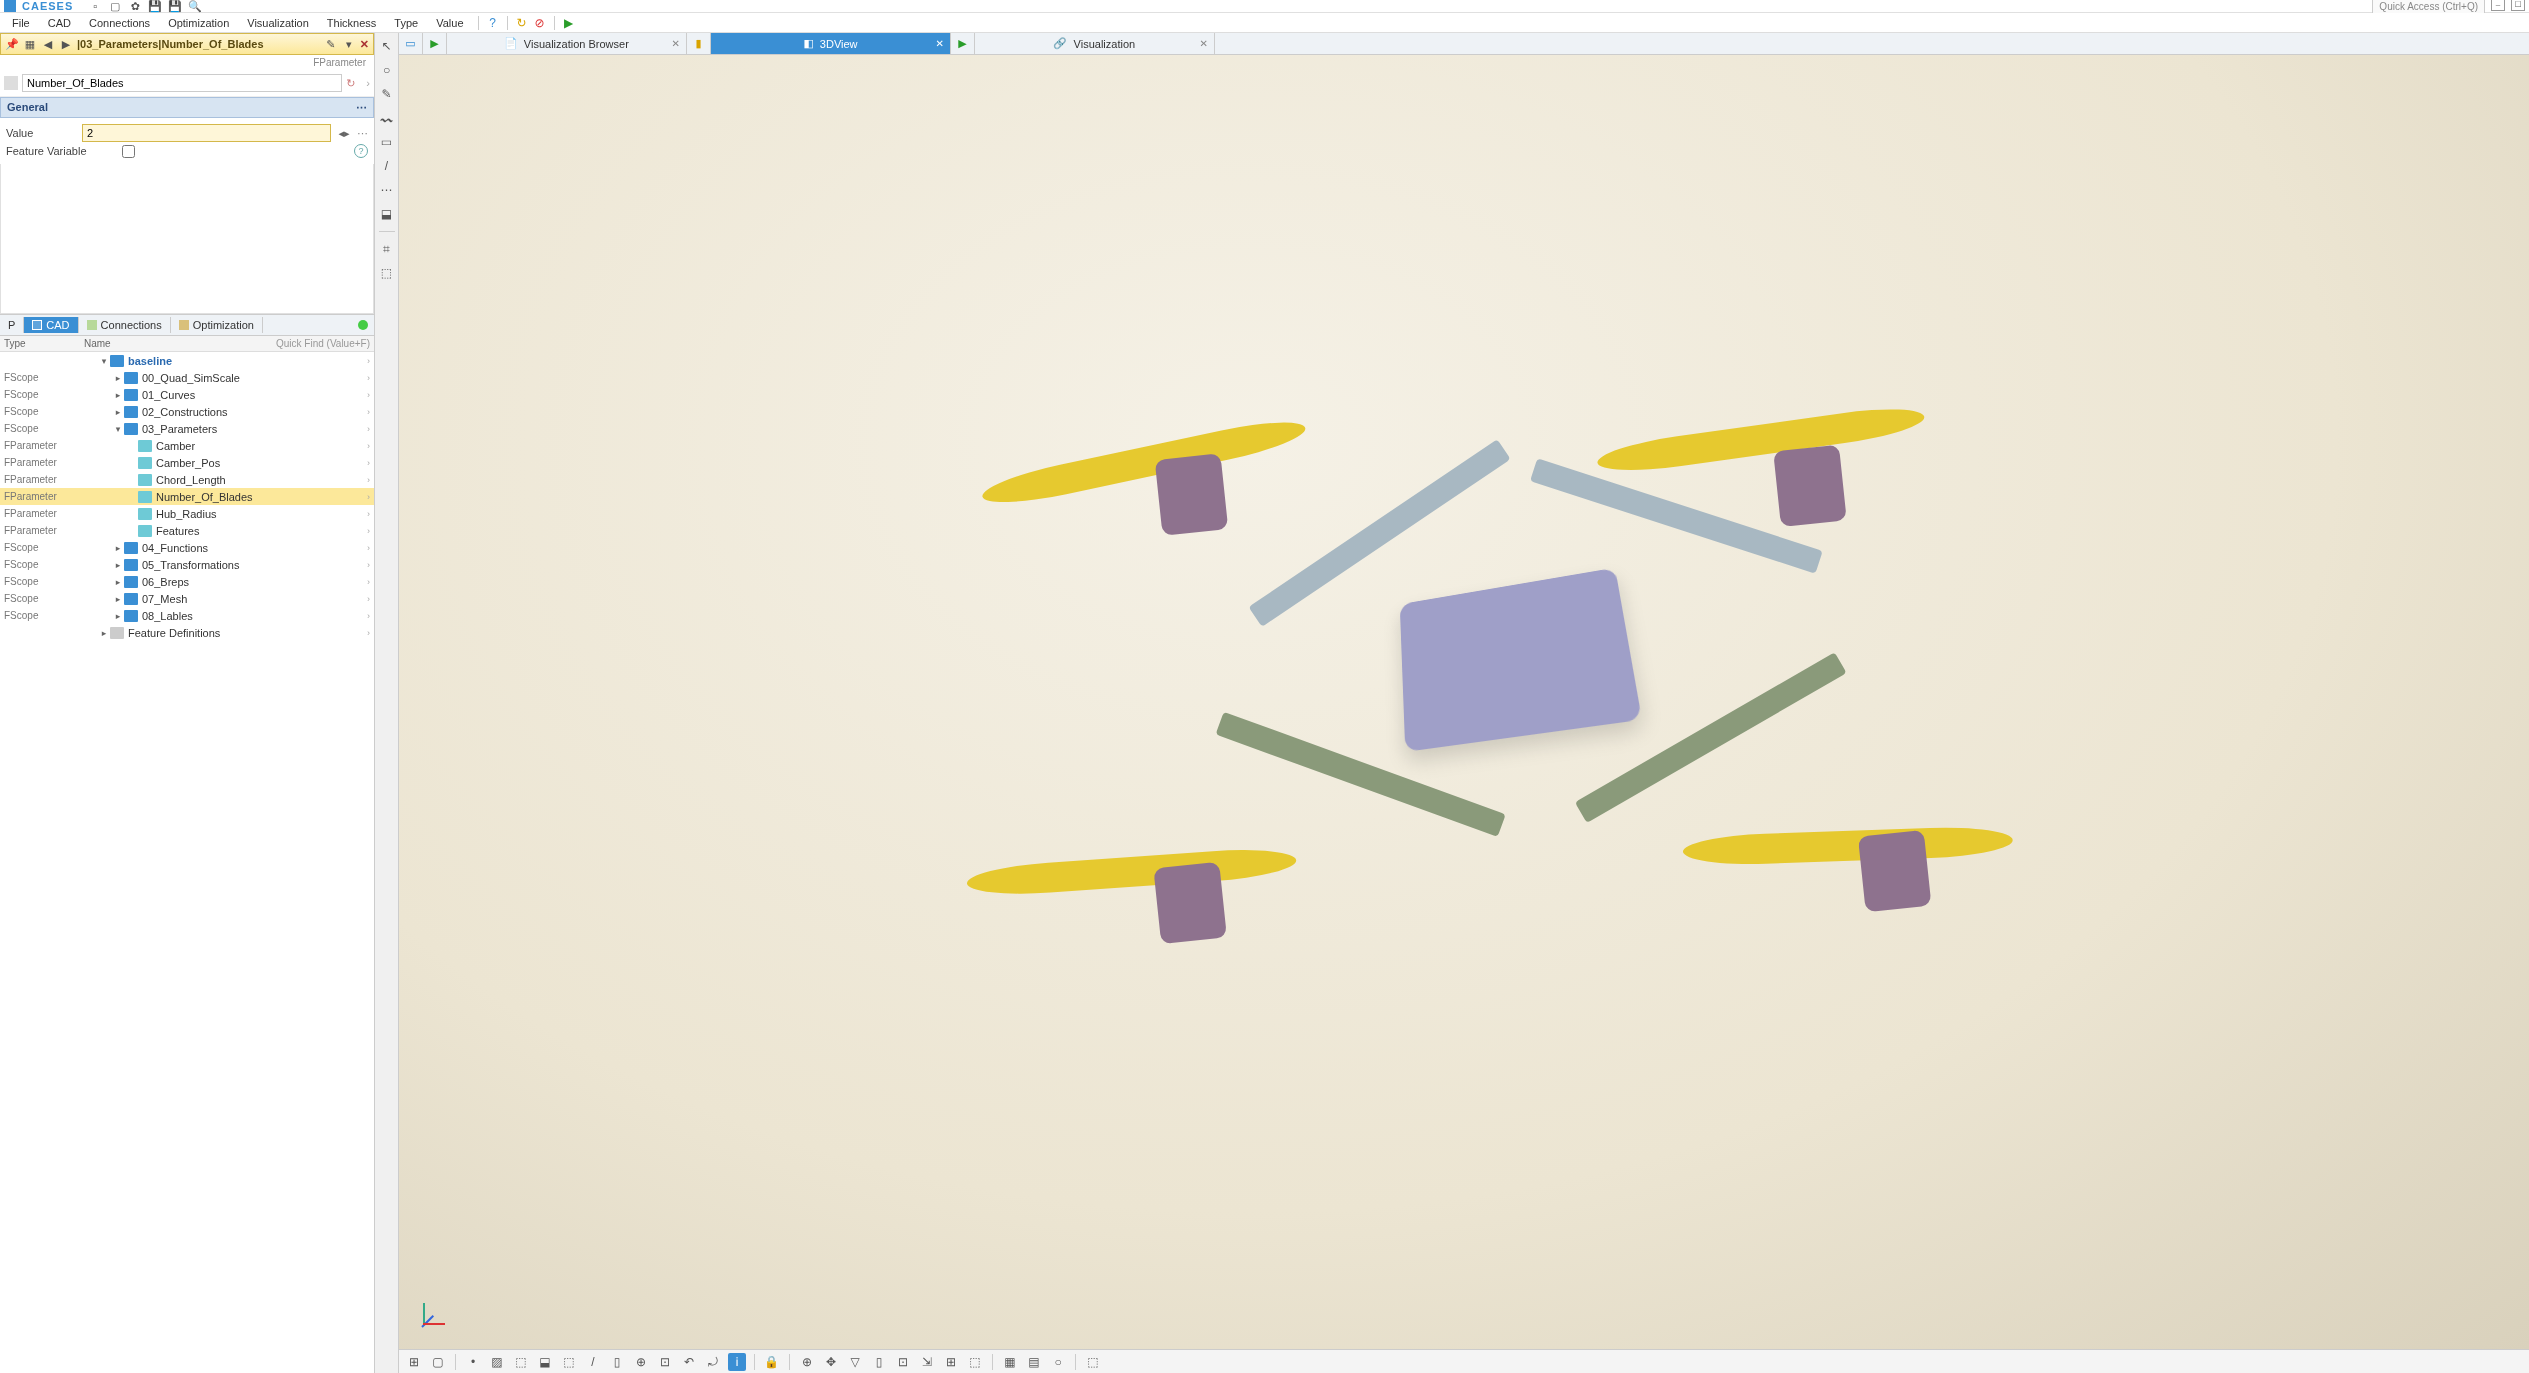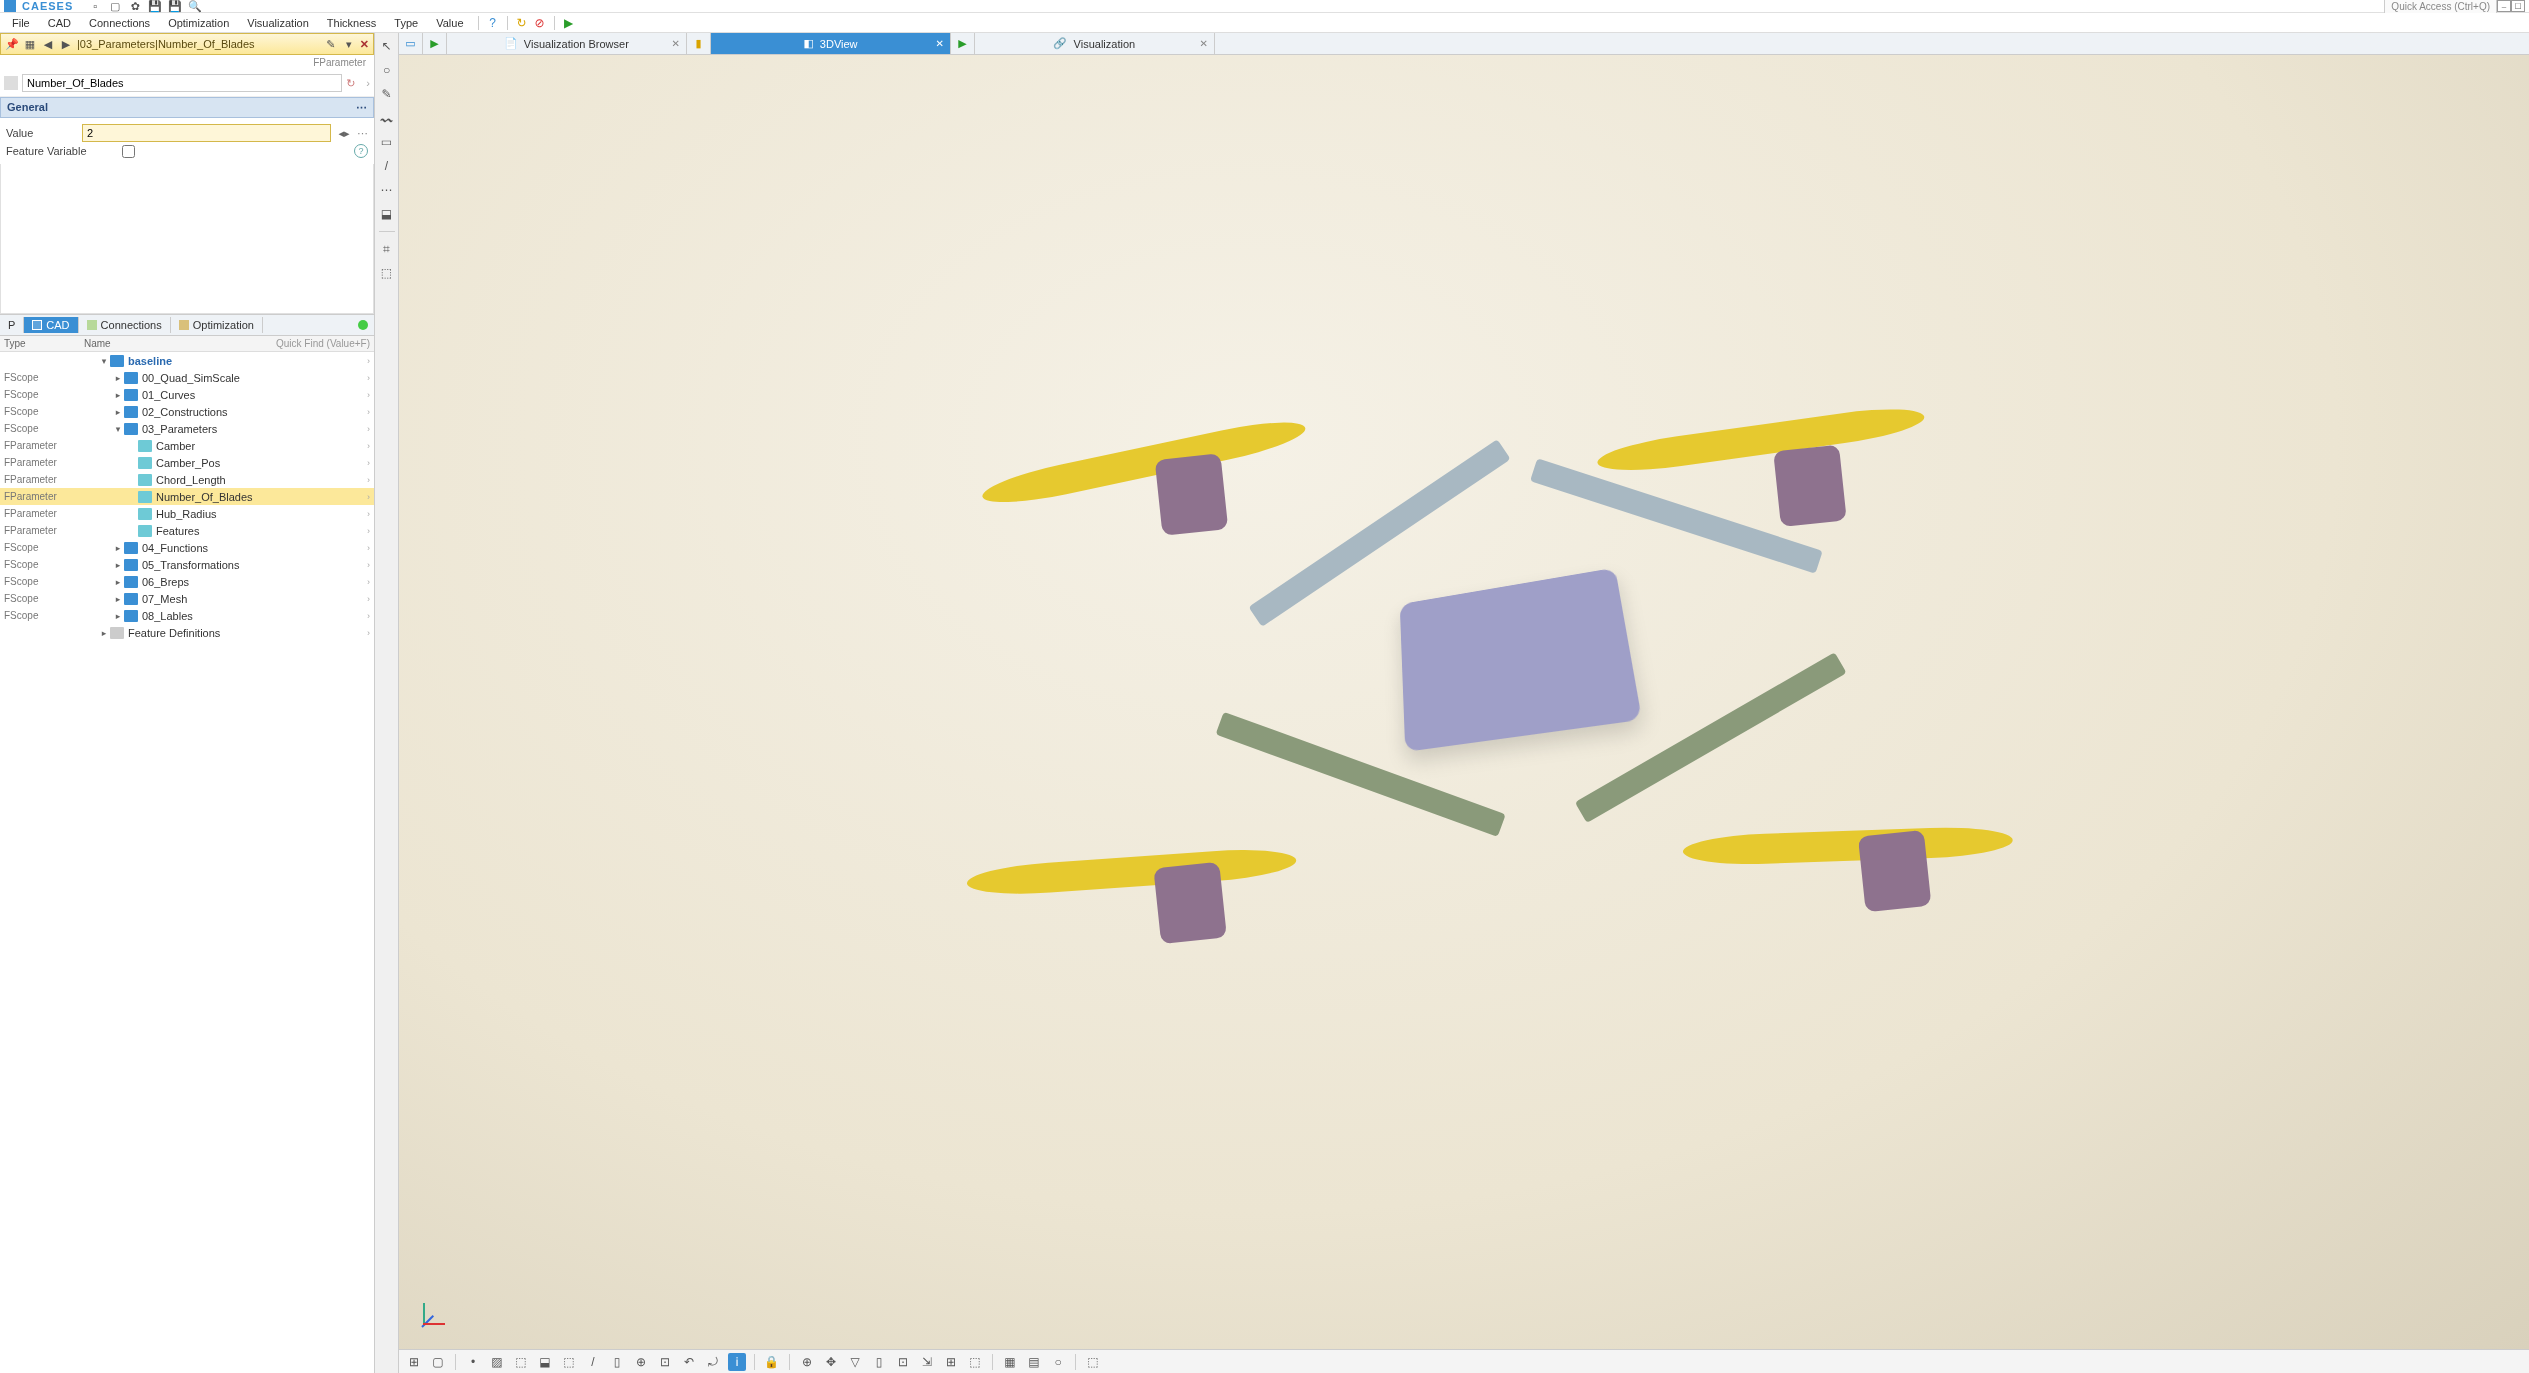--- a/index.html
+++ b/index.html
@@ -5,41 +5,41 @@
 * { box-sizing: border-box; margin: 0; padding: 0; font-family: "Segoe UI", Tahoma, sans-serif; }
 html, body { width: 100%; height: 100%; background: #f4f4f4; font-size: 11px; color: #333; }
 .app { display: flex; flex-direction: column; width: 2529px; height: 1373px; background: #fff; }
 
 
 .titlebar { height: 13px; background: #fff; border-bottom: 1px solid #e0e0e0; display: flex; align-items: center; padding: 0 4px; gap: 6px; }
 .logo { width: 12px; height: 12px; background: #3a8fd4; }
 .appname { font-weight: bold; letter-spacing: 1px; color: #3a8fd4; font-size: 11px; }
 .tb-icons { display: flex; gap: 8px; margin-left: 10px; }
 .tb-icon { width: 12px; height: 12px; color: #555; font-size: 11px; display: flex; align-items: center; justify-content: center; }
-.tb-right { margin-left: auto; display: flex; align-items: center; }
+.tb-right { margin-left: auto; display: flex; gap: 6px; align-items: flex-start; }
 .quick-access { border: 1px solid #ccc; padding: 1px 6px; font-size: 10px; color: #888; background: #fafafa; }
 
 
 .menubar { height: 20px; background: #fff; border-bottom: 1px solid #ddd; display: flex; align-items: center; padding: 0 4px; gap: 2px; font-size: 11px; }
 .menu-item { padding: 2px 8px; cursor: default; }
 .menu-sep { width: 1px; height: 14px; background: #ccc; margin: 0 4px; }
 .menu-icon { width: 16px; height: 16px; display: flex; align-items: center; justify-content: center; font-size: 12px; }
 .run-icon { color: #2a9d2a; }
 .stop-icon { color: #d33; }
 
 
 .main { flex: 1; display: flex; min-height: 0; }
 
 
 .left-panel { width: 375px; display: flex; flex-direction: column; border-right: 1px solid #ccc; background: #f9f9f9; }
 
 
 .prop-header { height: 22px; background: linear-gradient(#fef6d8,#fce89a); border: 1px solid #d4b84a; display: flex; align-items: center; padding: 0 4px; font-size: 11px; gap: 4px; }
 .prop-header .nav-btn { width: 14px; text-align: center; color: #555; }
-.prop-header .path { flex: 1; white-space: nowrap; overflow: hidden; text-overflow: ellipsis; font-weight: normal; color: #5a4a10; }
+.prop-header .path { flex: 1; white-space: nowrap; overflow: hidden; text-overflow: ellipsis; font-weight: bold; color: #5a4a10; }
 .prop-header .close { color: #a33; font-weight: bold; }
 
 .prop-type { text-align: right; padding: 2px 8px; color: #888; font-size: 10px; background: #fff; }
 
 
 .name-row { display: flex; align-items: center; padding: 4px; gap: 4px; background: #fff; border-bottom: 1px solid #eee; }
 .name-row .label-icon { width: 14px; height: 14px; background: #ddd; }
 .name-input { flex: 1; border: 1px solid #ccc; padding: 2px 4px; font-size: 11px; }
 .name-row .refresh { width: 16px; color: #c77; }
 

